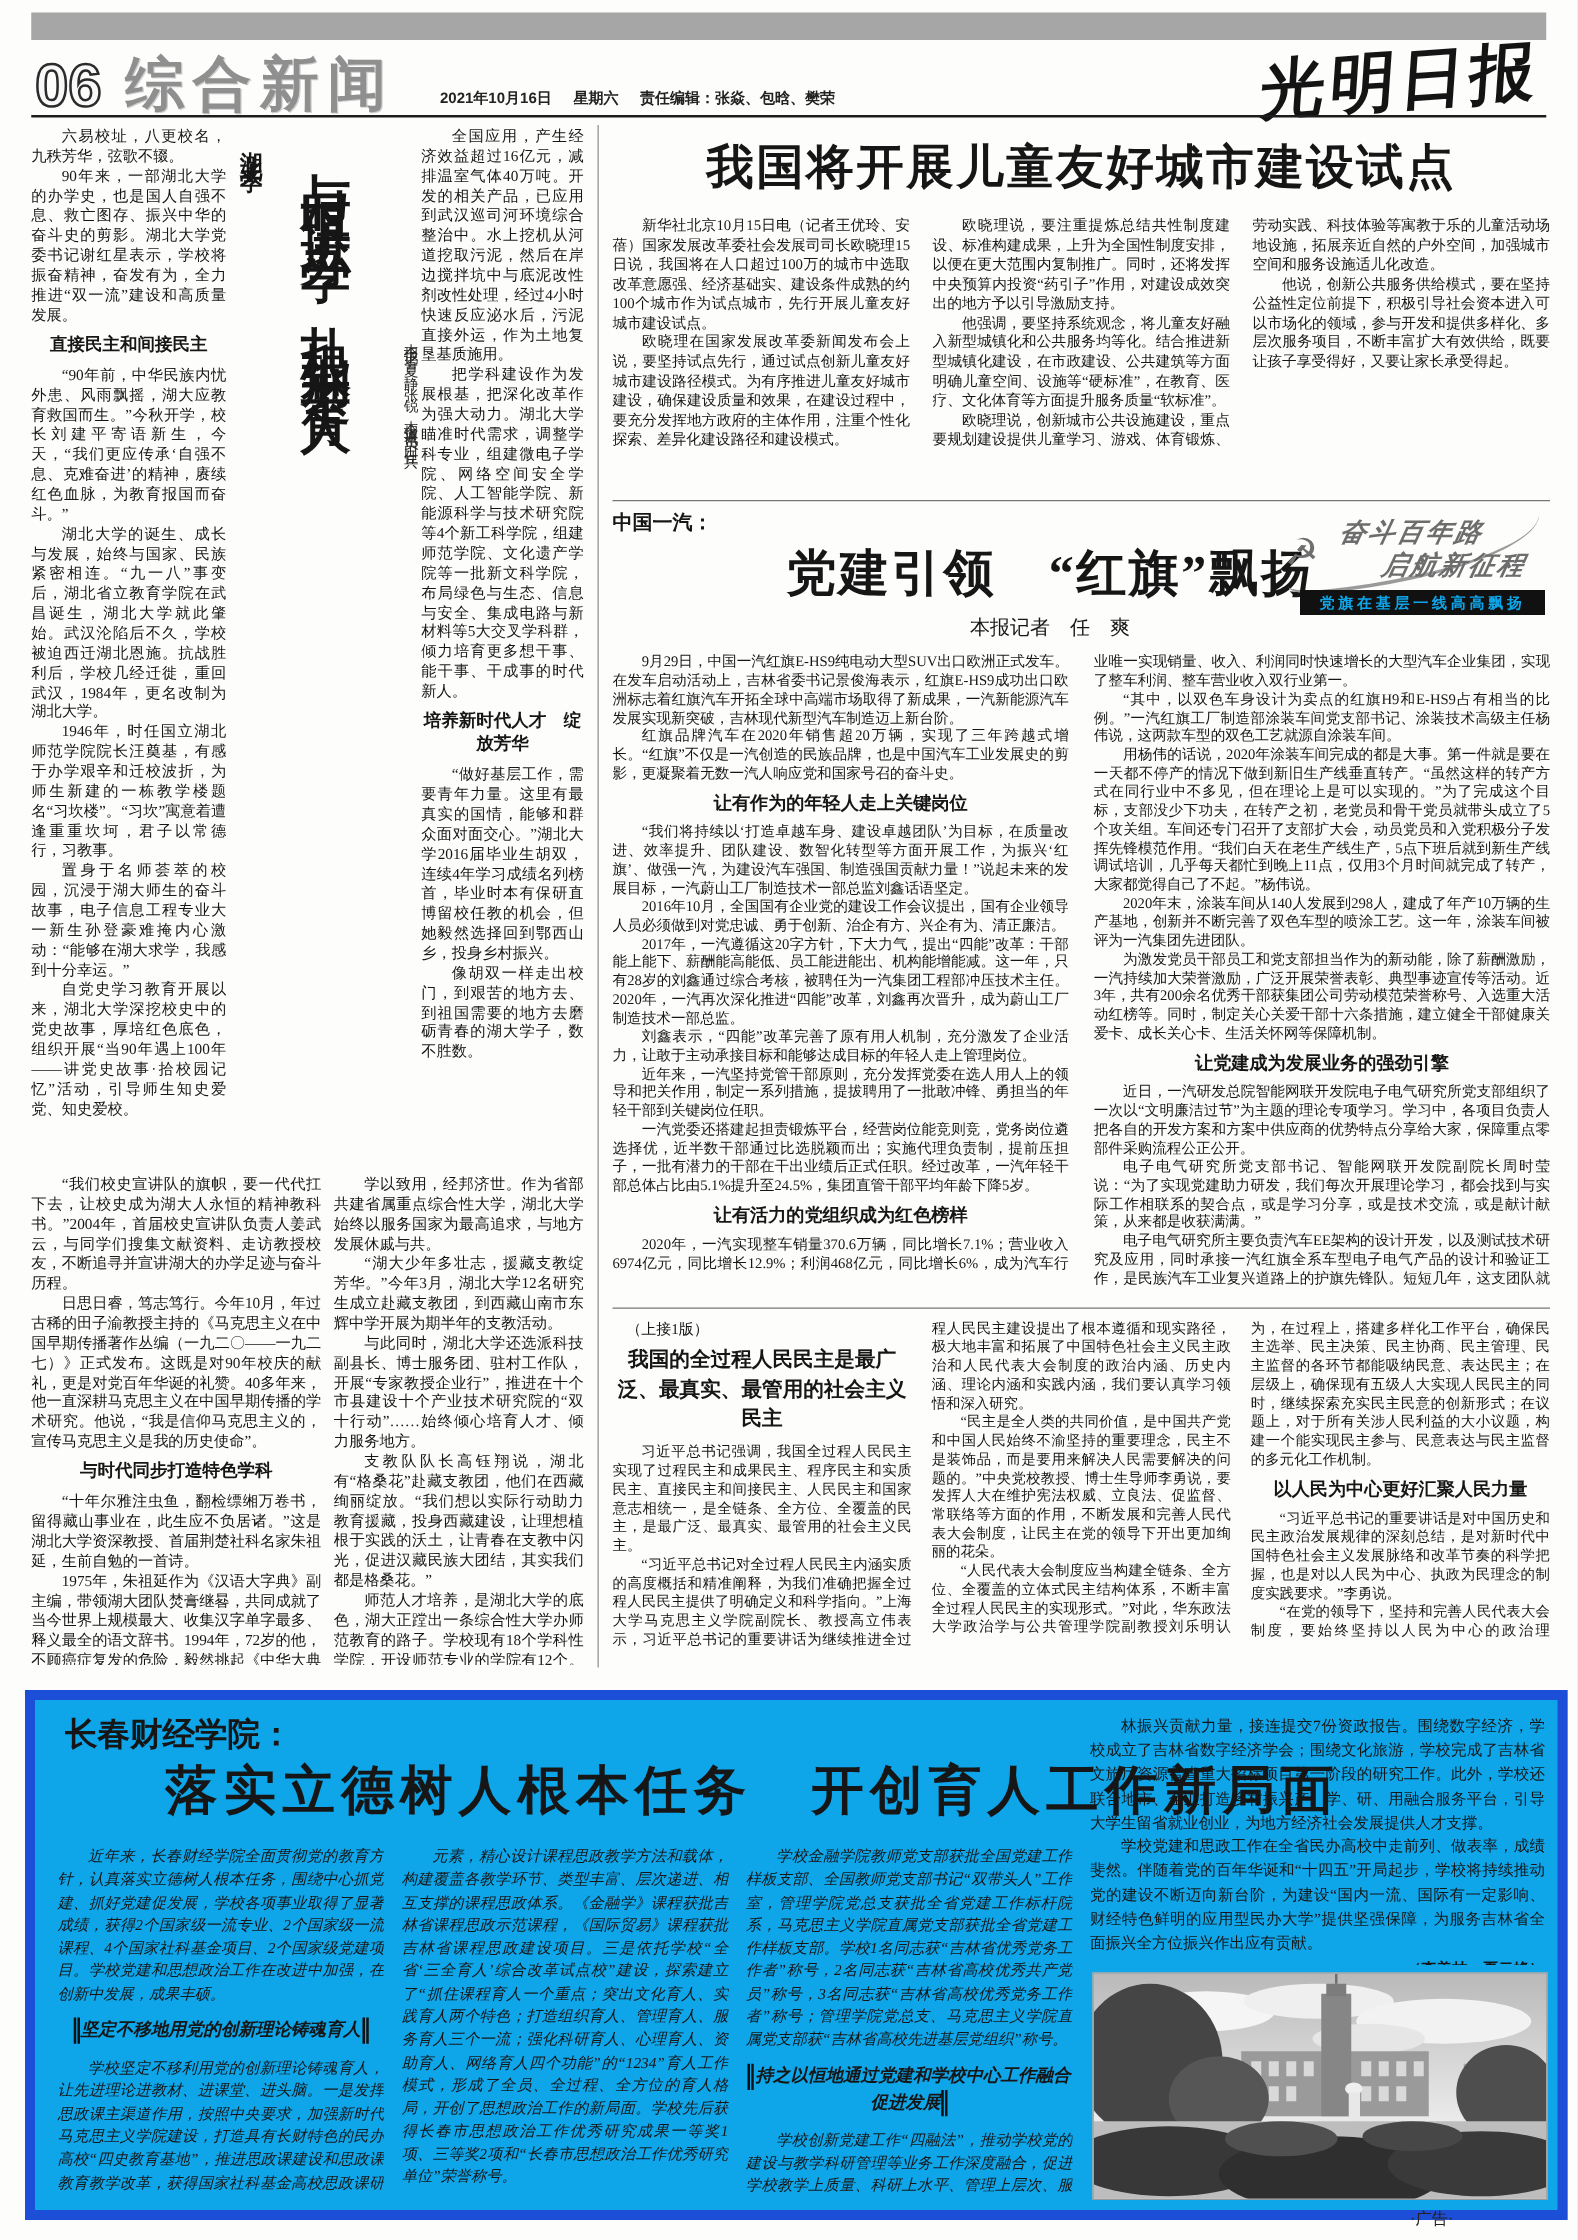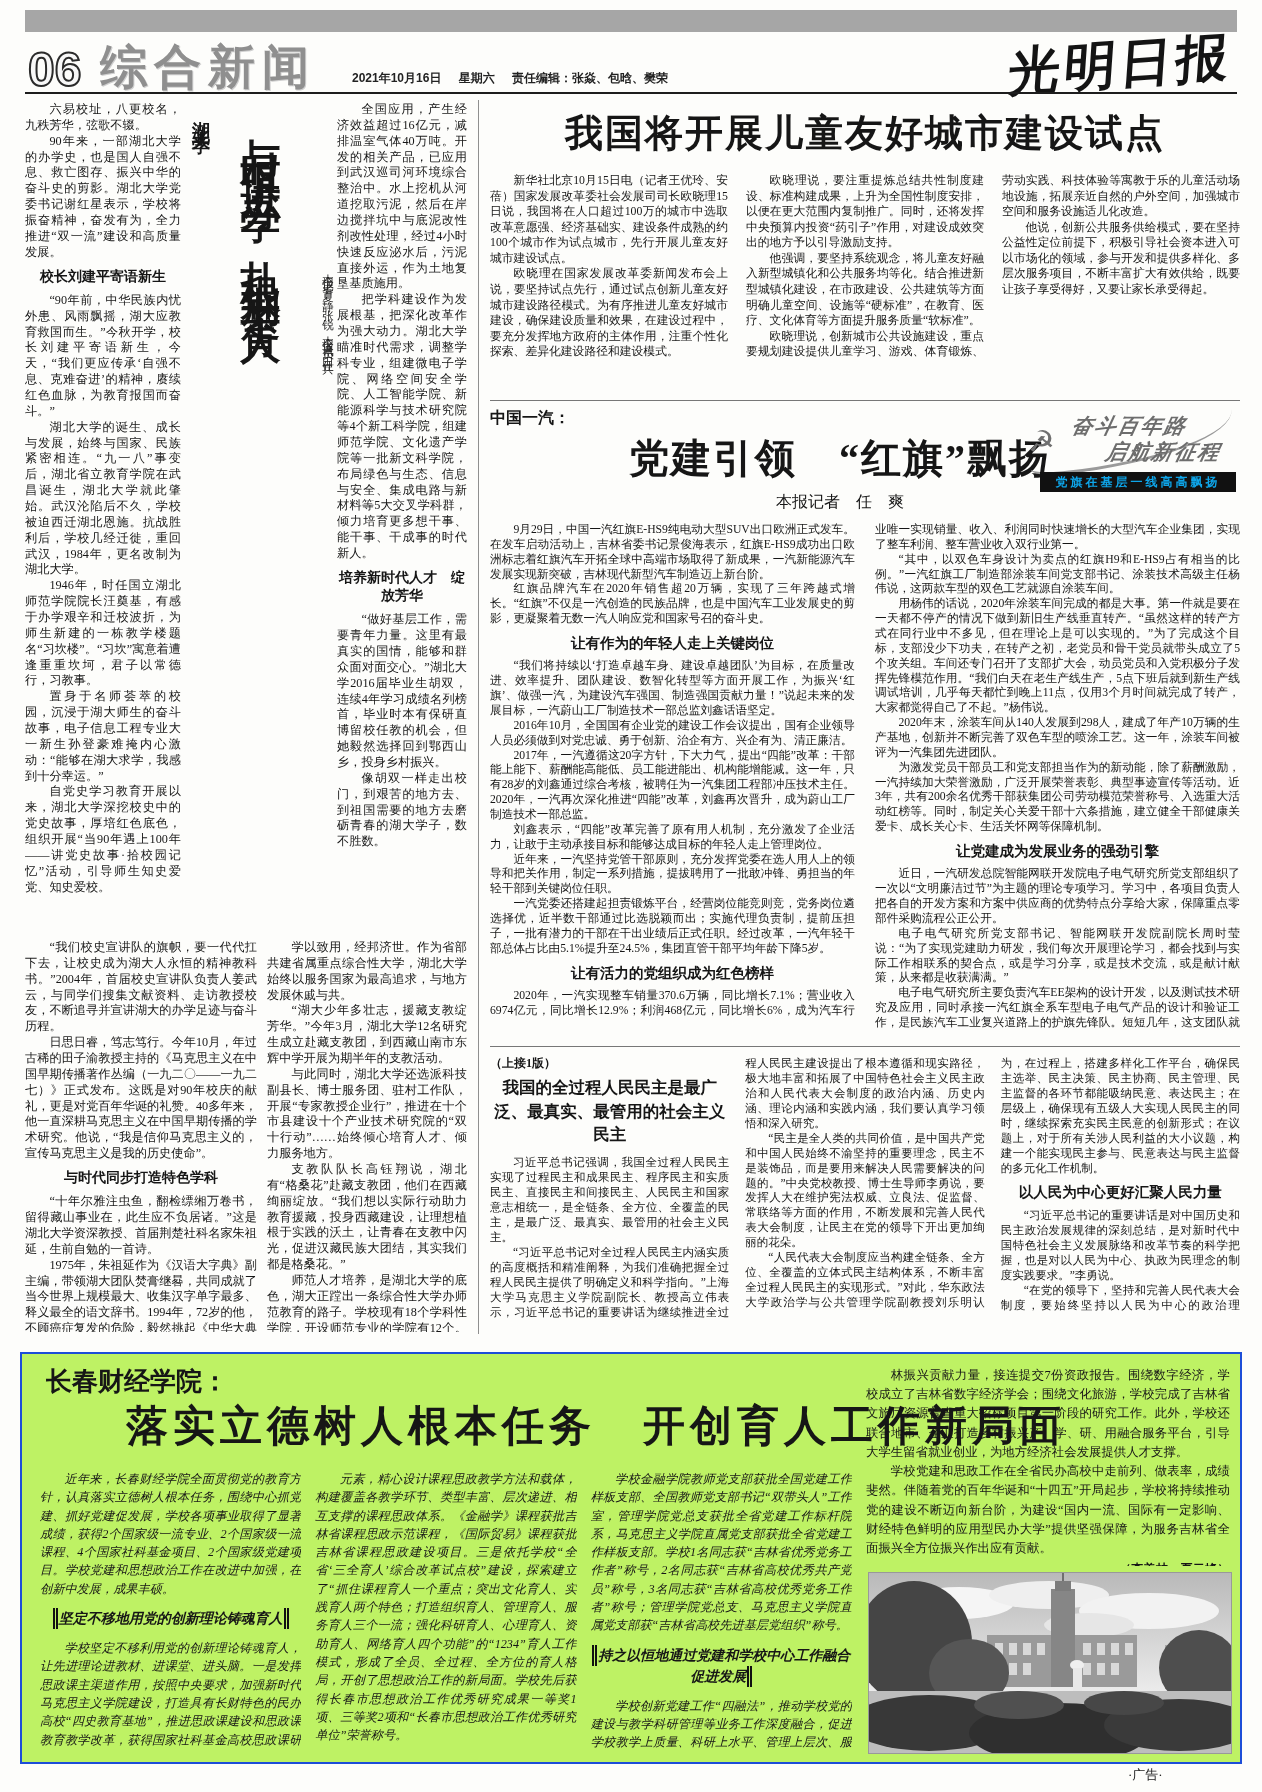--- a/index.html
+++ b/index.html
@@ -15,21 +15,21 @@
   .dateline{position:absolute;left:352px;top:70px;font-size:12px;font-weight:bold;color:#222;
            font-family:"Liberation Sans","DejaVu Sans",sans-serif;text-align:right;}
   .dateline span{margin-right:14px;}
   .masthead{position:absolute;right:30px;top:30px;font-size:52px;font-weight:bold;color:#141414;
            transform:rotate(-4deg) skewX(-8deg);letter-spacing:4px;}
   .headrule{position:absolute;left:25px;top:92px;width:1212px;height:2px;background:#1d1d1d;}
   
   .para{margin:0;text-indent:2em;text-align:justify;}
   .subhead{margin:7px 0;text-align:center;font-size:14px;font-weight:bold;break-inside:avoid;}
   .secthead{margin:4px 0 8px;text-align:center;font-size:16.5px;font-weight:bold;line-height:1.45;break-inside:avoid;}
-  .jumptag{margin:0 0 4px;font-weight:bold;font-size:12px;}
+  .jumptag{margin:0 11px 4px;font-weight:normal;font-size:12px;}
   .endnote{margin:2px 0 0;text-align:right;font-weight:bold;}
   .boxhead{margin:10px 0;text-align:center;font-size:14px;font-weight:bold;break-inside:avoid;}
   .boxhead span{padding:3px 1px;border-left:5px double #111;border-right:5px double #111;text-align:center;}
   .hdiv{position:absolute;height:1px;background:#777;}
   .vrule{position:absolute;width:1px;background:#8f8f8f;}
   
   #hubei{position:absolute;left:25px;top:100px;width:442px;height:1234px;}
   .h-col{position:absolute;overflow:hidden;font-size:12.2px;line-height:1.3;}
   #h-col1{left:0;top:2px;width:156px;height:828px;}
   #h-col2{left:312px;top:2px;width:130px;height:828px;}
@@ -63,21 +63,21 @@
             font-size:12px;font-weight:bold;text-align:center;line-height:20px;letter-spacing:3px;
             font-family:"Liberation Sans","DejaVu Sans",sans-serif;}
   .cols2{column-count:2;column-gap:20px;column-fill:auto;height:518px;overflow:hidden;
          font-size:11.7px;line-height:1.27;margin-top:4px;}
   .cols2 .subhead,.cols3 .subhead,.cols3b .subhead{font-size:14.5px;}
   #div2{left:490px;top:1046px;width:750px;}
   #demo{position:absolute;left:490px;top:1056px;width:750px;}
   .cols3b{column-count:3;column-gap:16px;column-fill:auto;height:266px;overflow:hidden;
           font-size:11.5px;line-height:1.3;}
   
-  #ccfe{position:absolute;left:20px;top:1352px;width:1218px;height:408px;border:2px solid #1d4ed8;background:#bef264;}
+  #ccfe{position:absolute;left:20px;top:1352px;width:1218px;height:408px;border:8px solid #1d4ed8;background:#0ea5e9;}
   .c-kicker{position:absolute;left:24px;top:10px;font-size:26px;font-weight:bold;}
   .c-headline{position:absolute;left:104px;top:44px;font-size:42px;font-weight:bold;letter-spacing:5px;}
   .c-right{position:absolute;left:844px;top:12px;width:364px;height:200px;overflow:hidden;
            font-size:12.4px;line-height:1.55;}
   .c-cols{position:absolute;left:18px;top:116px;width:812px;height:280px;display:flex;gap:14px;}
   .c-col{flex:1;overflow:hidden;font-size:12.2px;line-height:1.5;font-style:italic;}
   .c-photo{position:absolute;left:846px;top:218px;width:362px;height:180px;overflow:hidden;
            border:1px solid #999;background:#d8d8d8;}
   .adlabel{position:absolute;left:1128px;top:1766px;font-size:13px;color:#222;}
 </style>
@@ -95,21 +95,21 @@
     <span>星期六</span>
     <span>责任编辑：张焱、包晗、樊荣</span>
   </div>
   <div class="masthead">光明日报</div>
   <div class="headrule"></div>
 
   <section id="hubei">
     <div id="h-col1" class="h-col">
         <p class="para">六易校址，八更校名，九秩芳华，弦歌不辍。</p>
         <p class="para">90年来，一部湖北大学的办学史，也是国人自强不息、救亡图存、振兴中华的奋斗史的剪影。湖北大学党委书记谢红星表示，学校将振奋精神，奋发有为，全力推进“双一流”建设和高质量发展。</p>
-        <h3 class="subhead">校长刘建平寄语新生</h3>
+        <h3 class="subhead">直接民主和间接民主</h3>
         <p class="para">“90年前，中华民族内忧外患、风雨飘摇，湖大应教育救国而生。”今秋开学，校长刘建平寄语新生，今天，“我们更应传承‘自强不息、克难奋进’的精神，赓续红色血脉，为教育报国而奋斗。”</p>
         <p class="para">湖北大学的诞生、成长与发展，始终与国家、民族紧密相连。“九一八”事变后，湖北省立教育学院在武昌诞生，湖北大学就此肇始。武汉沦陷后不久，学校被迫西迁湖北恩施。抗战胜利后，学校几经迁徙，重回武汉，1984年，更名改制为湖北大学。</p>
         <p class="para">1946年，时任国立湖北师范学院院长汪奠基，有感于办学艰辛和迁校波折，为师生新建的一栋教学楼题名“习坎楼”。“习坎”寓意着遭逢重重坎坷，君子以常德行，习教事。</p>
         <p class="para">置身于名师荟萃的校园，沉浸于湖大师生的奋斗故事，电子信息工程专业大一新生孙登豪难掩内心激动：“能够在湖大求学，我感到十分幸运。”</p>
         <p class="para">自党史学习教育开展以来，湖北大学深挖校史中的党史故事，厚培红色底色，组织开展“当90年遇上100年——讲党史故事·拾校园记忆”活动，引导师生知史爱党、知史爱校。</p>
       </div>
     <div id="h-strip">
       <div class="h-kicker">湖北大学：</div>
       <div class="h-bigwrap">
         <div class="h-bigline">与时俱进办学</div>

